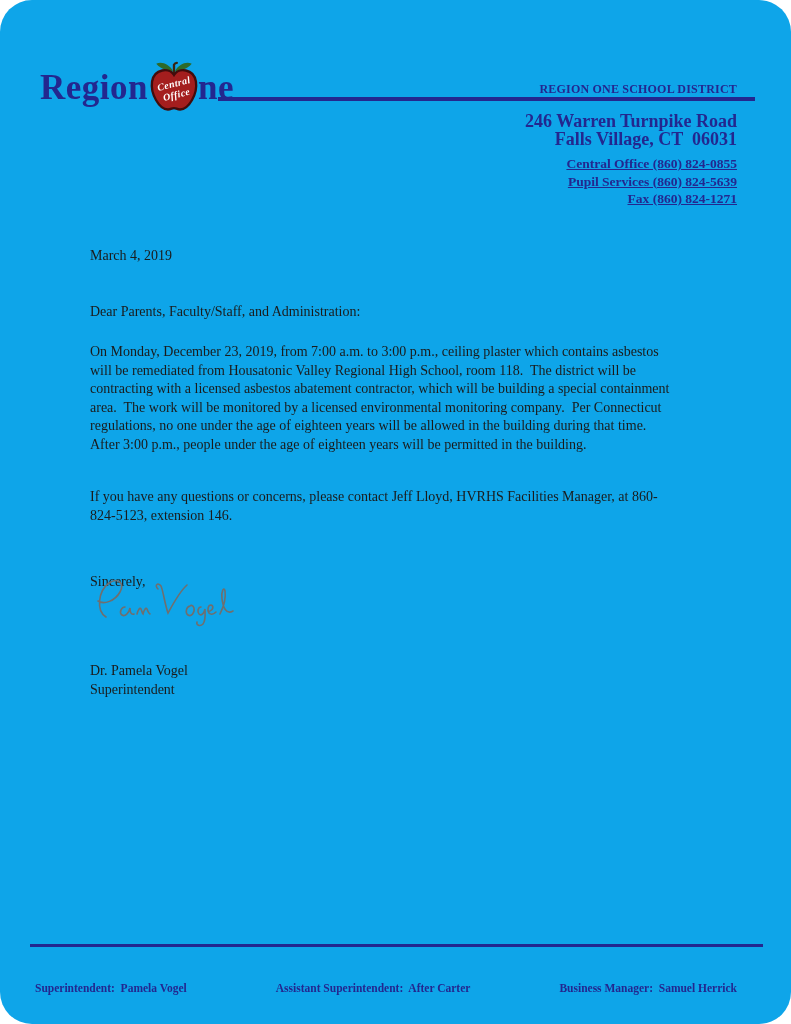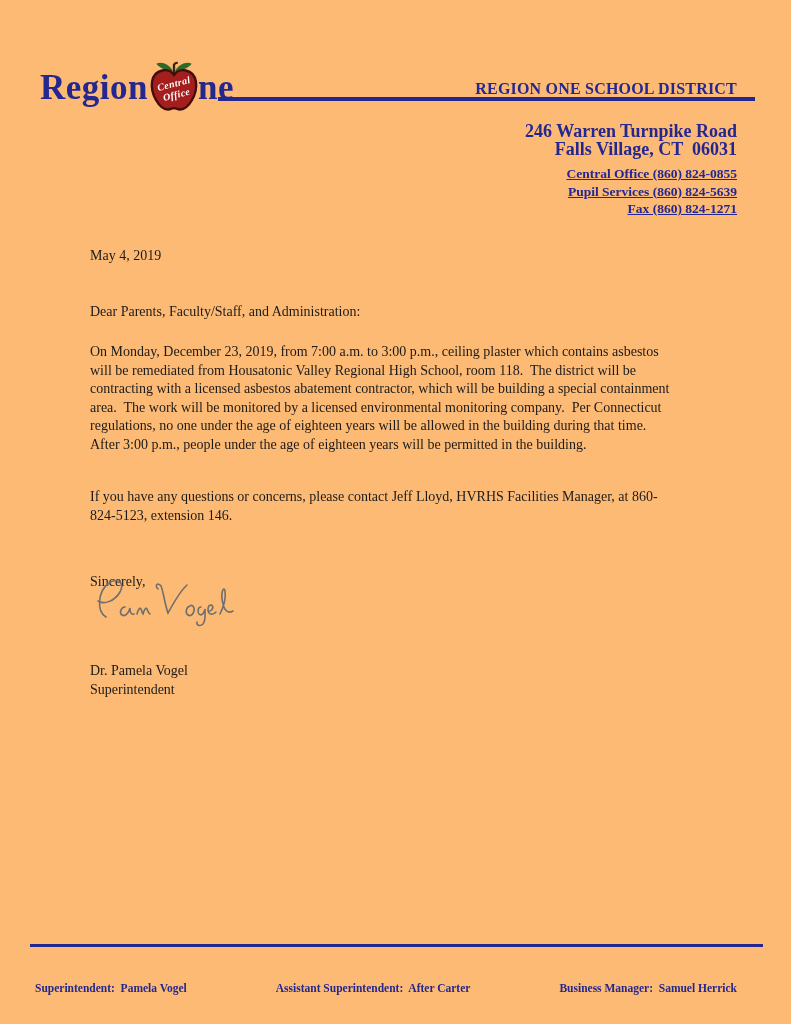--- a/index.html
+++ b/index.html
@@ -1,23 +1,24 @@
 <!DOCTYPE html>
 <html><head>
 <meta charset="utf-8">
 <style>
   * { margin:0; padding:0; box-sizing:border-box; }
   html,body { background:#ffffff; }
   .page {
     position:relative;
     width:791px; height:1024px;
-    background:#fdba74;
+    background:#0ea5e9;
     font-family:"Liberation Serif", serif;
     color:#1b1b1b;
     overflow:hidden;
+    border-radius:32px;
   }
 
   
   .logo {
     position:absolute; left:40px; top:70px;
     display:flex; align-items:flex-start;
     color:#23278f;
     font-family:"Liberation Serif", serif;
     font-weight:600;
     font-size:35px; line-height:1;
@@ -26,21 +27,21 @@
   .logo .apple-wrap { margin:-10px -5px 0 -3px; }
   .header-rule {
     position:absolute; left:218px; top:97px;
     width:537px; height:3.5px; background:#23278f;
   }
   .header-right {
     position:absolute; top:81px; right:54px;
     text-align:right;
     color:#23278f; font-weight:bold;
   }
-  .district-name { font-size:16px; line-height:16px; margin-bottom:26px; letter-spacing:0.2px; }
+  .district-name { font-size:12px; line-height:16px; margin-bottom:16px; letter-spacing:0.2px; }
   .address-line { font-size:18px; line-height:17.5px; white-space:pre; }
   .phones { margin-top:7px; }
   .phone-line { font-size:13.5px; line-height:17.5px;text-decoration:underline; }
 
   
   .abs { position:absolute; left:90px; }
   .body-text { font-size:14px; line-height:18.6px; white-space:pre; }
   .date-line      { top:247px; }
   .salutation     { top:303px; }
   .paragraph-1    { top:343px; }
@@ -90,21 +91,21 @@
     <div class="district-name">REGION ONE SCHOOL DISTRICT</div>
     <div class="address-line">246 Warren Turnpike Road</div>
     <div class="address-line">Falls Village, CT  06031</div>
     <div class="phones">
       <div class="phone-line">Central Office (860) 824-0855</div>
       <div class="phone-line">Pupil Services (860) 824-5639</div>
       <div class="phone-line">Fax (860) 824-1271</div>
     </div>
   </div>
 
-  <div class="abs body-text date-line">May 4, 2019</div>
+  <div class="abs body-text date-line">March 4, 2019</div>
 
   <div class="abs body-text salutation">Dear Parents, Faculty/Staff, and Administration:</div>
 
   <div class="abs paragraph-1">
     <div class="body-text">On Monday, December 23, 2019, from 7:00 a.m. to 3:00 p.m., ceiling plaster which contains asbestos</div>
     <div class="body-text">will be remediated from Housatonic Valley Regional High School, room 118.  The district will be</div>
     <div class="body-text">contracting with a licensed asbestos abatement contractor, which will be building a special containment</div>
     <div class="body-text">area.  The work will be monitored by a licensed environmental monitoring company.  Per Connecticut</div>
     <div class="body-text">regulations, no one under the age of eighteen years will be allowed in the building during that time.</div>
     <div class="body-text">After 3:00 p.m., people under the age of eighteen years will be permitted in the building.</div>

